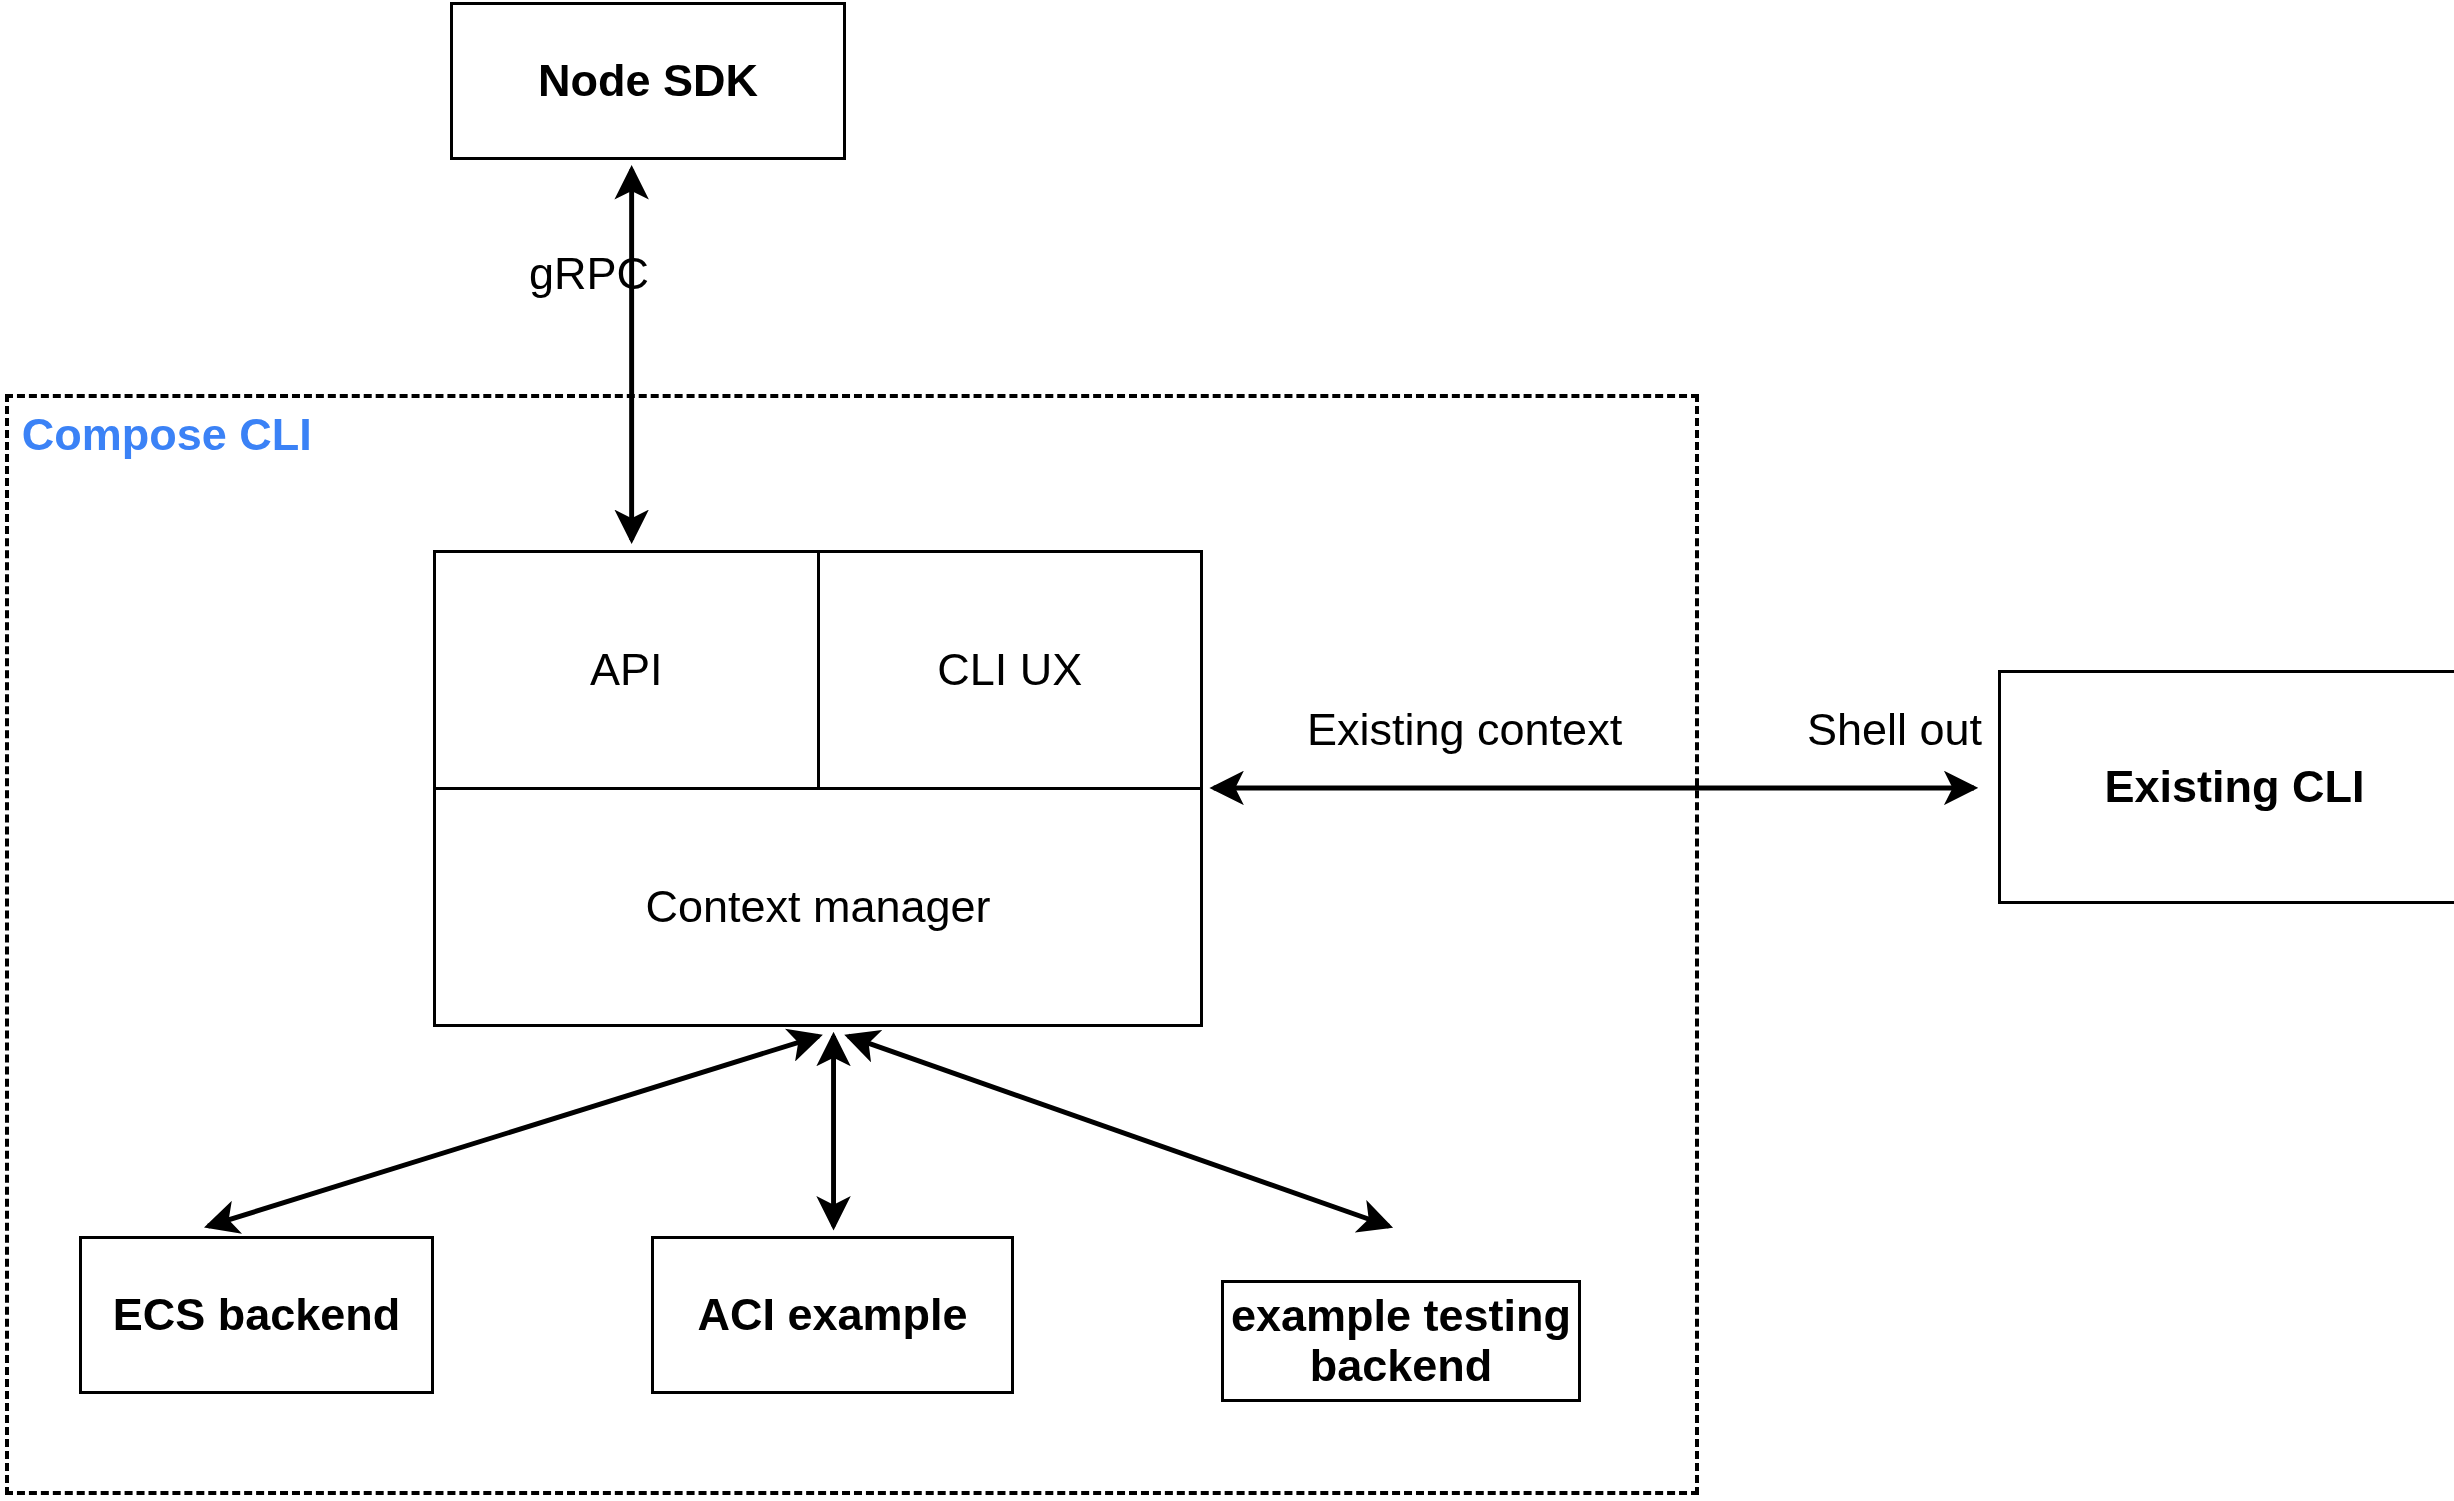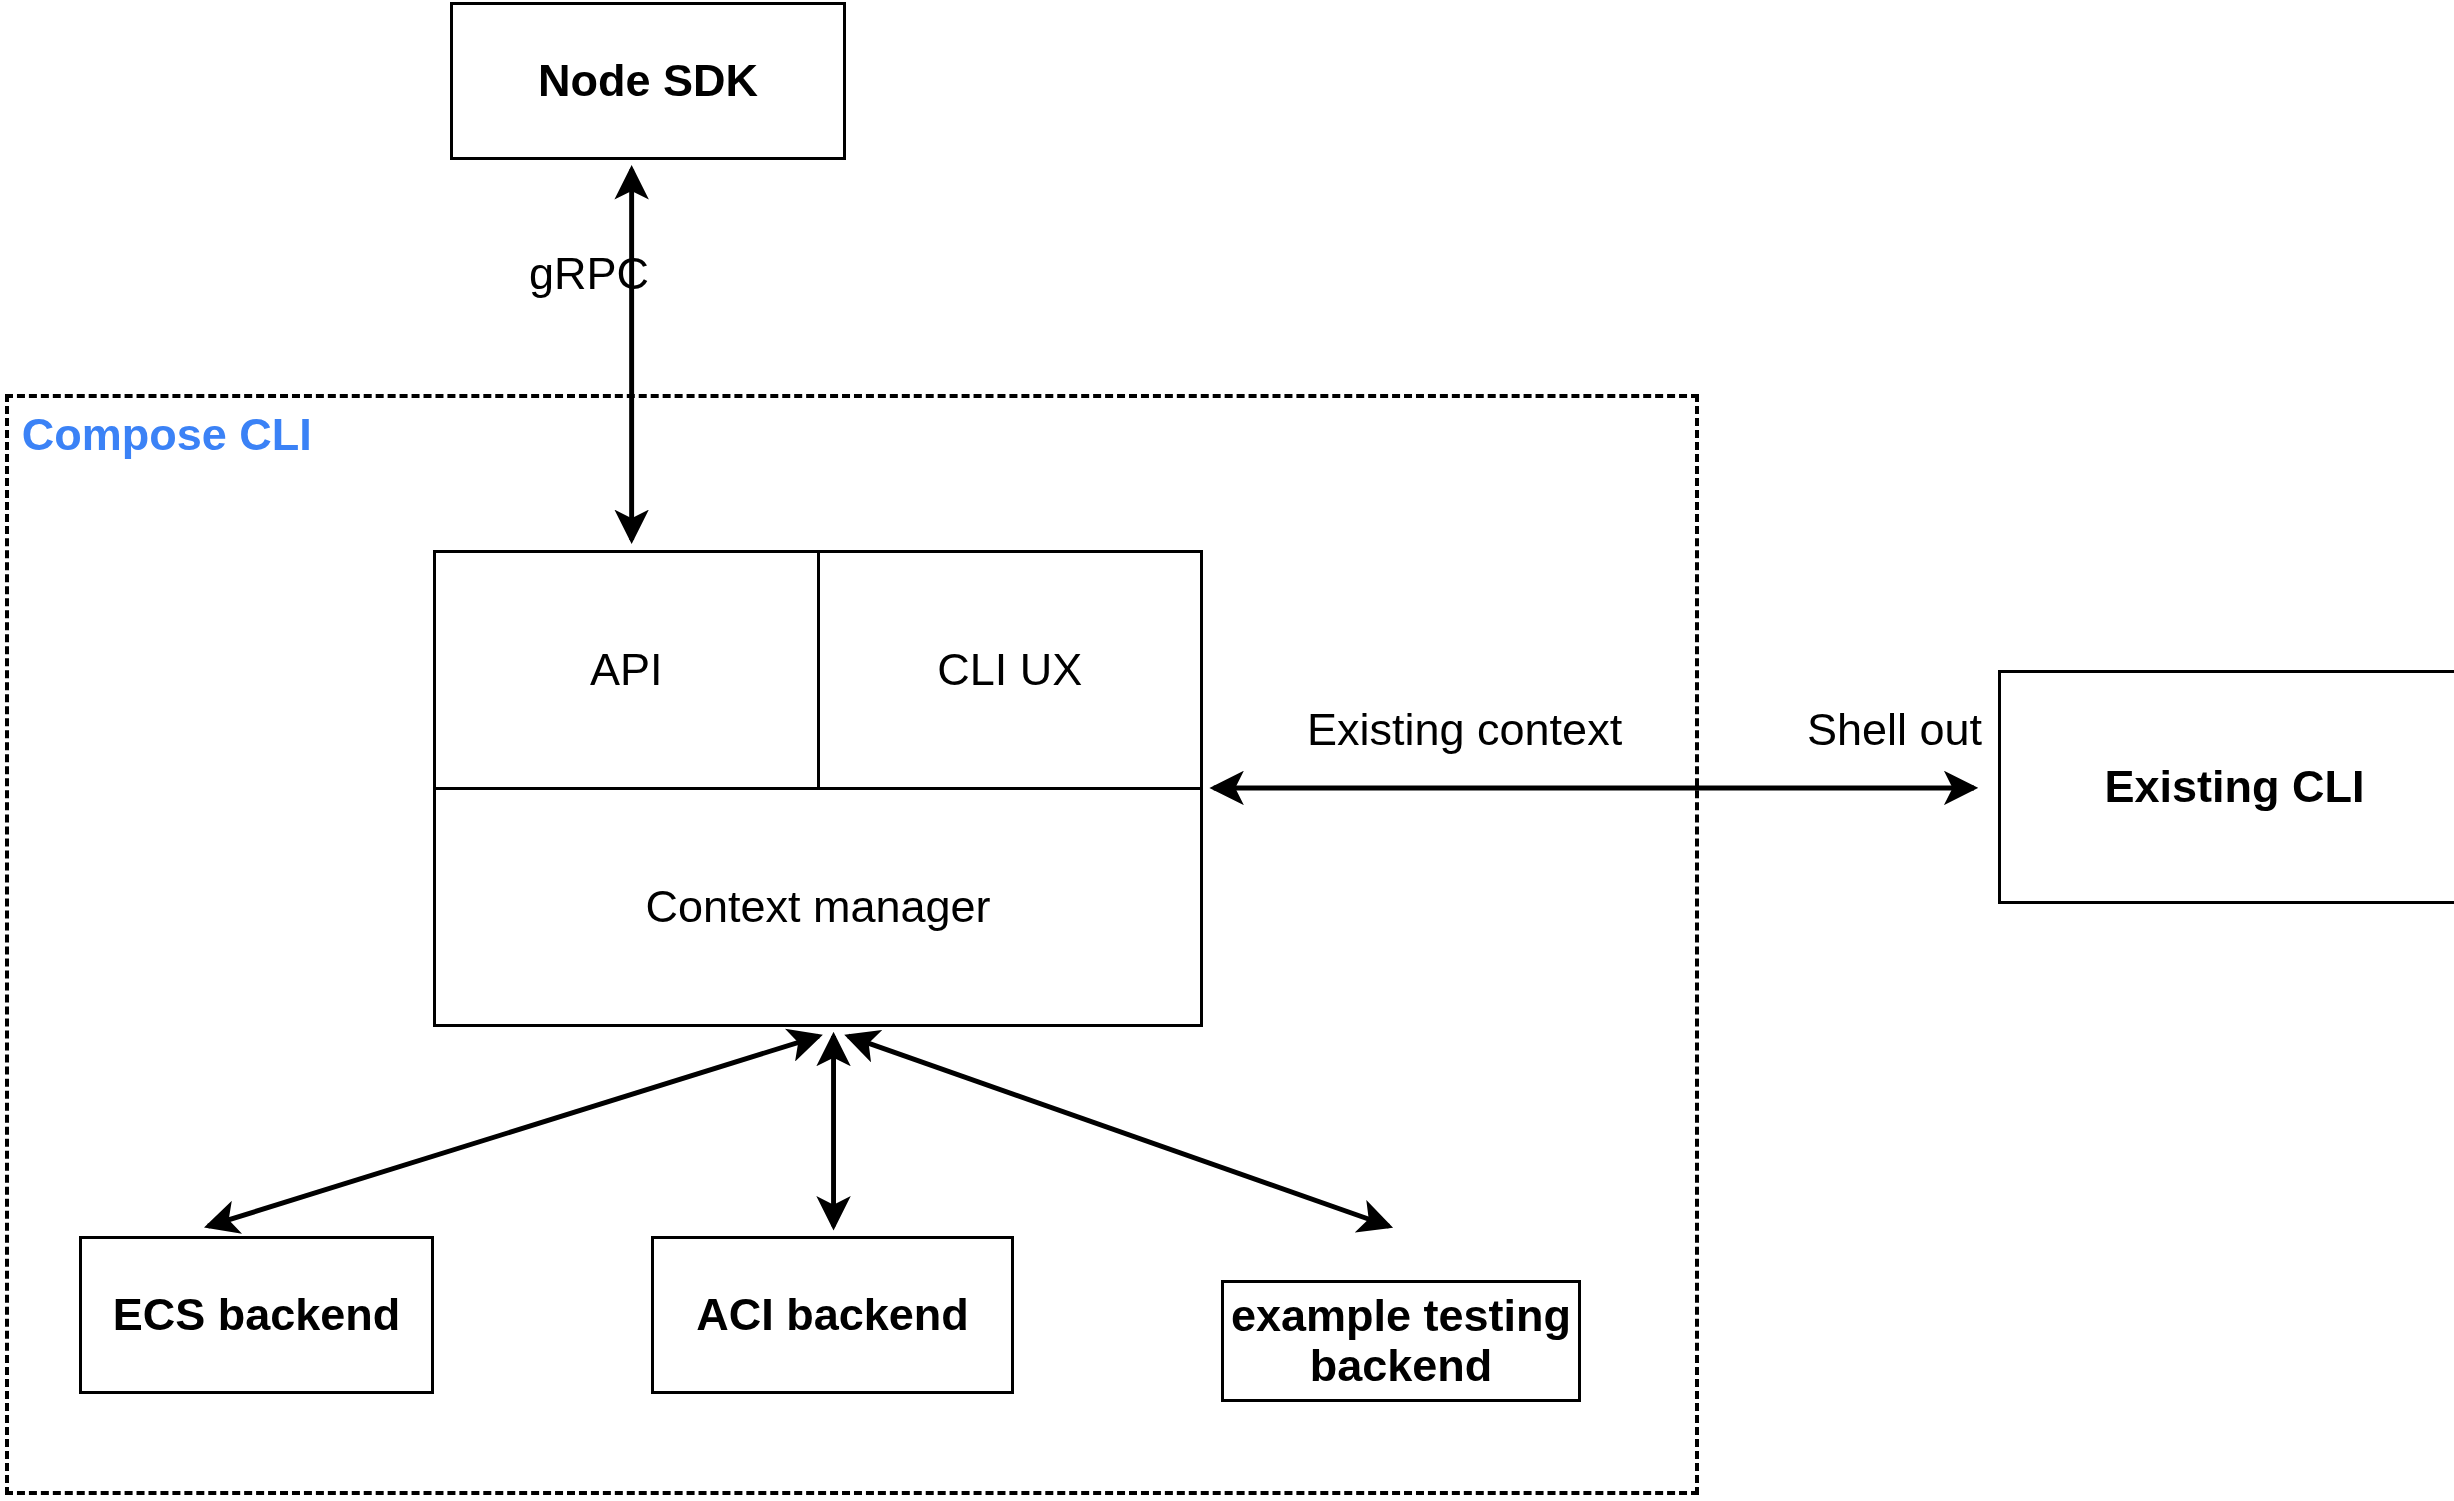--- a/index.html
+++ b/index.html
@@ -166,21 +166,21 @@
 
   <div class="node bold" style="left:1982px; top:670px; width:473px; height:234px;">
     <span>Existing CLI</span>
   </div>
 
   <div class="node" style="left:79px; top:1236px; width:355px; height:158px;">
     <span>ECS backend</span>
   </div>
 
   <div class="node" style="left:651px; top:1236px; width:363px; height:158px;">
-    <span>ACI backend</span>
+    <span>ACI example</span>
   </div>
 
   <div class="node" style="left:1221px; top:1280px; width:360px; height:122px;">
     <span>example testing backend</span>
   </div>
 
 </div>
 
 
 </body></html>

